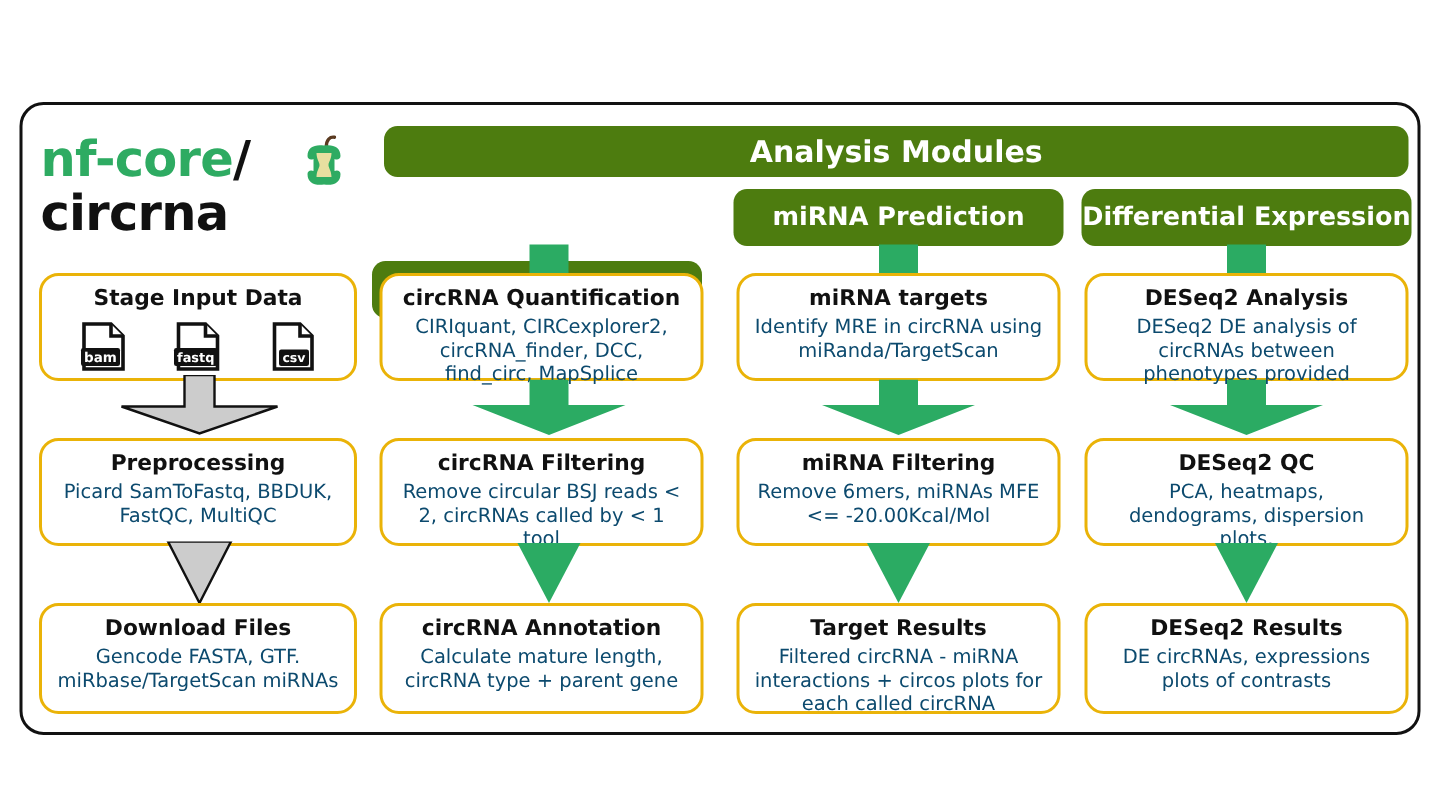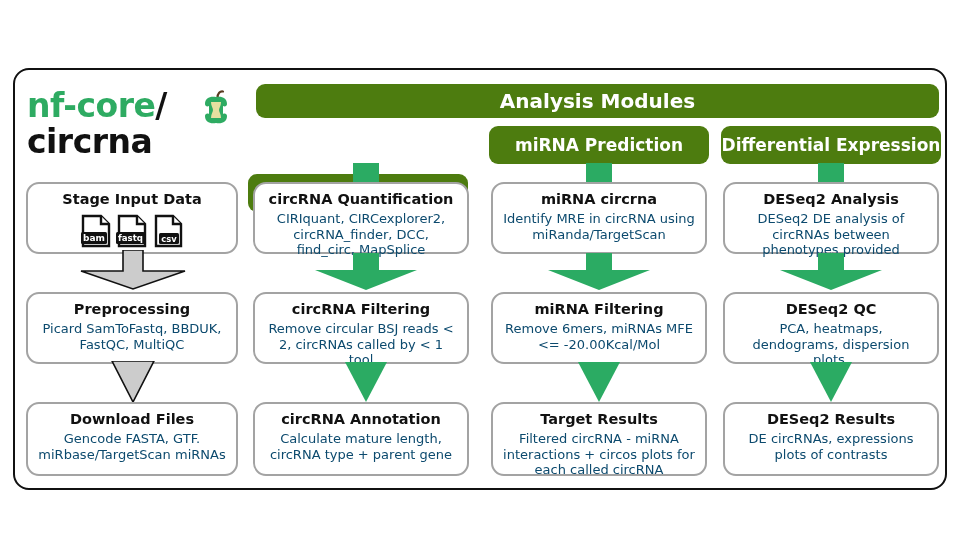--- a/index.html
+++ b/index.html
@@ -57,21 +57,21 @@
 
   
   .stub { position: absolute; background: #2bab63; width: 26px; height: 20px; top: 163px; }
   .stub-c1 { left: 353px; }
   .stub-c2 { left: 586px; }
   .stub-c3 { left: 818px; }
 
   
   .pbox {
     position: absolute;
-    border: 2px solid #a3a3a3;
+    border: 2px solid #eab308;
     border-radius: 13px;
     background: #fff;
     padding: 6px 10px 8px 10px;
     text-align: center;
   }
   .pbox .ptitle {
     font-size: 14.5px; font-weight: bold; color: #111;
     line-height: 19px; margin-bottom: 2px;
   }
   .pbox .pdesc {
@@ -93,21 +93,21 @@
   .h-box  { height: 72px; }
   .h-r3   { height: 74px; }
 
   
   .arrow { position: absolute; }
   .arrow svg { display: block; }
 
   
   .file-row {
     display: flex; justify-content: center; 
-    margin-top: 4px;
+    gap: 27px; margin-top: 4px;
   }
   .file-icon { position: relative; width: 36px; height: 36px; }
 </style>
 </head>
 <body>
 
 <div id="canvas">
 
   <div class="outer-panel"></div>
 
@@ -199,21 +199,21 @@
       <path d="M19 0 L61 0 L40 40 Z" fill="#2bab63"></path>
     </svg>
   </div>
 
   <div class="pbox col1 row3 h-r3">
     <div class="ptitle">circRNA Annotation</div>
     <div class="pdesc">Calculate mature length, circRNA type + parent gene</div>
   </div>
 
   <div class="pbox col2 row1 h-tall">
-    <div class="ptitle">miRNA circrna</div>
+    <div class="ptitle">miRNA targets</div>
     <div class="pdesc">Identify MRE in circRNA using miRanda/TargetScan</div>
   </div>
 
   <div class="arrow" style="left:539px; top:253px;">
     <svg width="120" height="38" viewBox="0 0 120 38">
       <path d="M47 0 L73 0 L73 17 L111 17 L60 37 L9 17 L47 17 Z" fill="#2bab63"></path>
     </svg>
   </div>
 
   <div class="pbox col2 row2 h-box">

